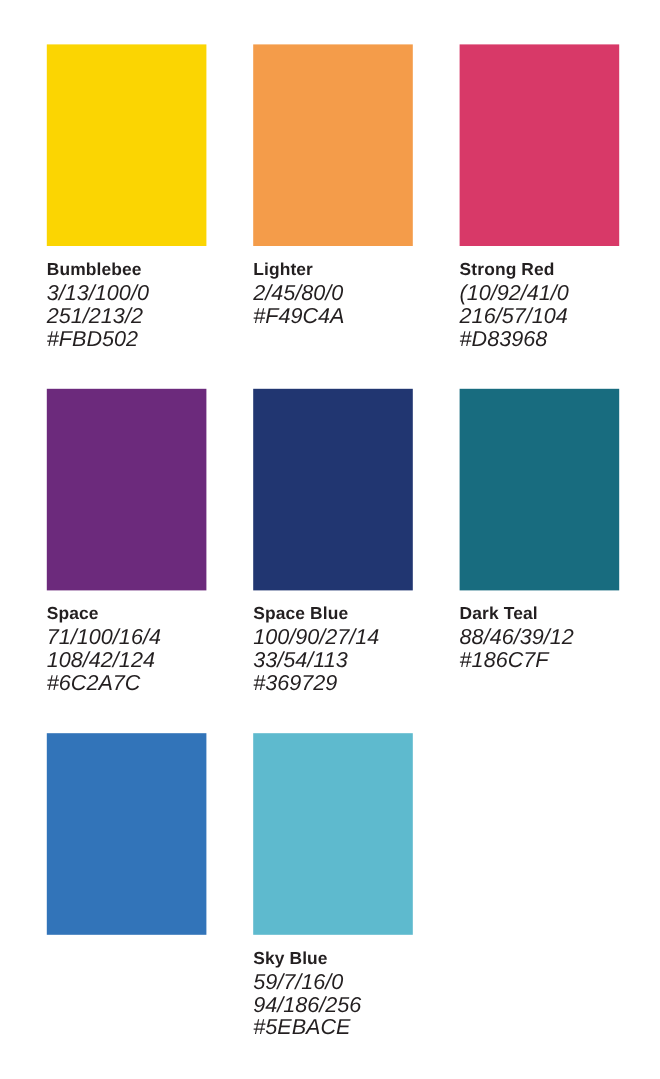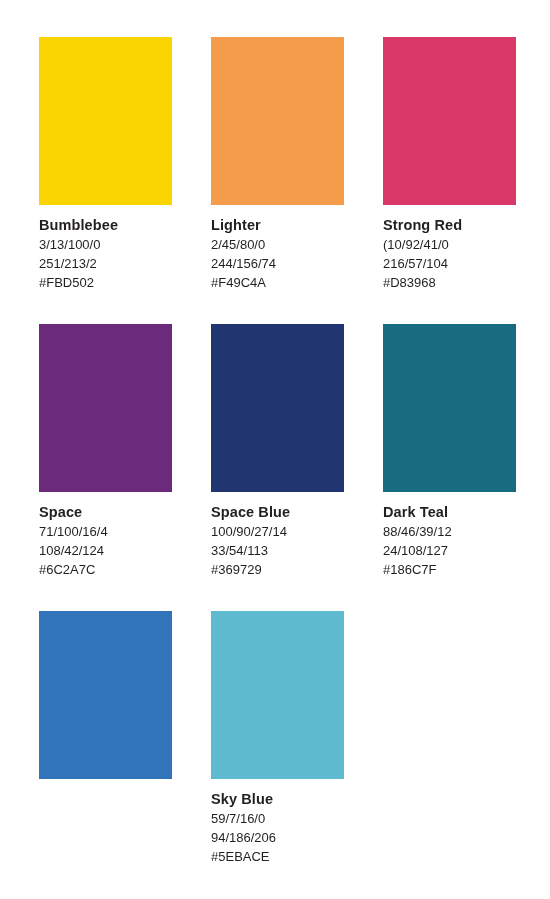--- a/index.html
+++ b/index.html
@@ -46,26 +46,27 @@
   }
   .swatch-name {
     font-size: 14.5px;
     font-weight: bold;
     line-height: 19px;
     letter-spacing: 0.1px;
     color: #231f20;
     white-space: nowrap;
   }
   .swatch-value {
-    font-size: 13px;
+    font-size: 18px;
     font-weight: normal;
     line-height: 19px;
     letter-spacing: 0px;
     color: #231f20;
     white-space: nowrap;
+    font-style: italic;
   }
 </style>
 </head>
 <body>
 
 <div class="palette">
 
   <div class="row">
     <div class="swatch-cell">
       <div class="swatch-chip" style="background-color: rgb(251, 213, 2);"></div>
@@ -74,21 +75,20 @@
         <div class="swatch-value">3/13/100/0</div>
         <div class="swatch-value">251/213/2</div>
         <div class="swatch-value">#FBD502</div>
       </div>
     </div>
     <div class="swatch-cell">
       <div class="swatch-chip" style="background-color: rgb(244, 156, 74);"></div>
       <div class="swatch-info">
         <div class="swatch-name">Lighter</div>
         <div class="swatch-value">2/45/80/0</div>
-        <div class="swatch-value">244/156/74</div>
         <div class="swatch-value">#F49C4A</div>
       </div>
     </div>
     <div class="swatch-cell">
       <div class="swatch-chip" style="background-color: rgb(216, 57, 104);"></div>
       <div class="swatch-info">
         <div class="swatch-name">Strong Red</div>
         <div class="swatch-value">(10/92/41/0</div>
         <div class="swatch-value">216/57/104</div>
         <div class="swatch-value">#D83968</div>
@@ -113,34 +113,33 @@
         <div class="swatch-value">100/90/27/14</div>
         <div class="swatch-value">33/54/113</div>
         <div class="swatch-value">#369729</div>
       </div>
     </div>
     <div class="swatch-cell">
       <div class="swatch-chip" style="background-color: rgb(24, 108, 127);"></div>
       <div class="swatch-info">
         <div class="swatch-name">Dark Teal</div>
         <div class="swatch-value">88/46/39/12</div>
-        <div class="swatch-value">24/108/127</div>
         <div class="swatch-value">#186C7F</div>
       </div>
     </div>
   </div>
 
   <div class="row">
     <div class="swatch-cell">
       <div class="swatch-chip" style="background-color: rgb(50, 116, 185);"></div>
     </div>
     <div class="swatch-cell">
       <div class="swatch-chip" style="background-color: rgb(94, 186, 206);"></div>
       <div class="swatch-info">
         <div class="swatch-name">Sky Blue</div>
         <div class="swatch-value">59/7/16/0</div>
-        <div class="swatch-value">94/186/206</div>
+        <div class="swatch-value">94/186/256</div>
         <div class="swatch-value">#5EBACE</div>
       </div>
     </div>
   </div>
 
 </div>
 
 </body></html>

